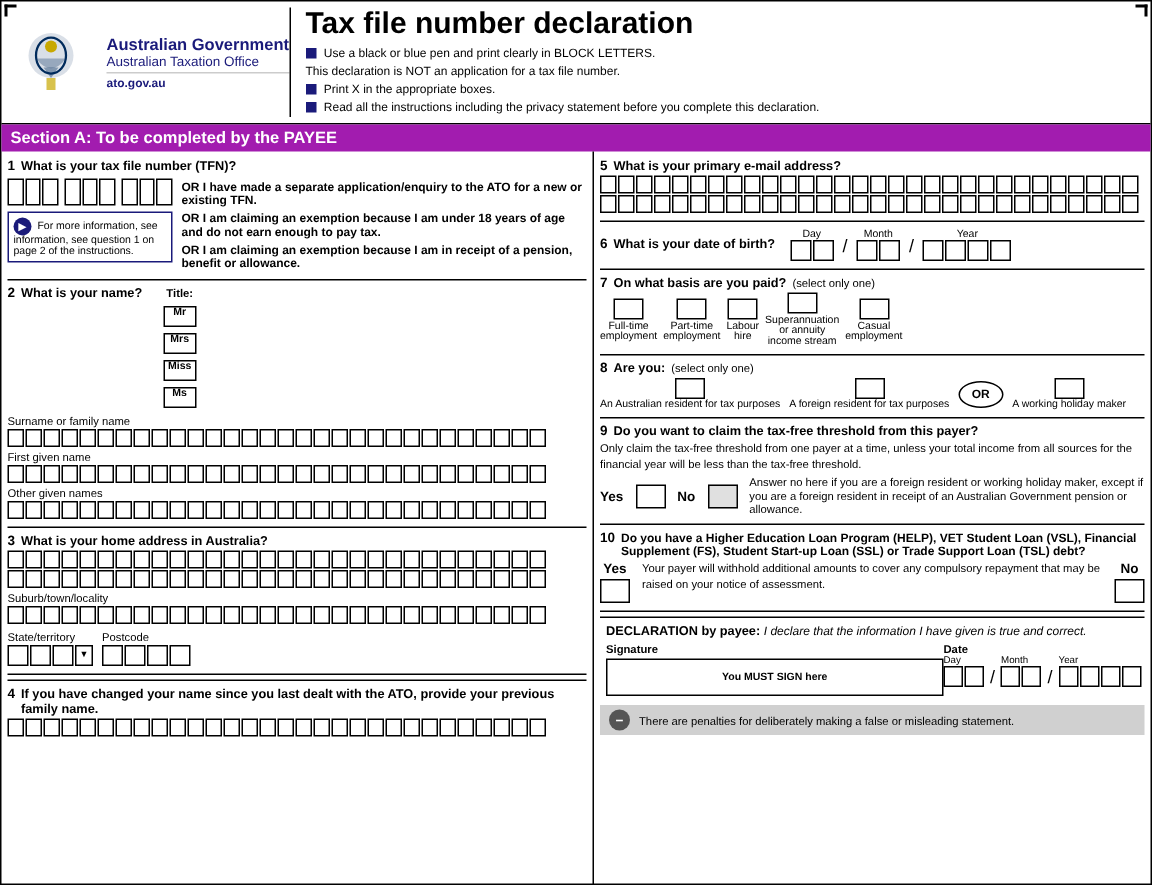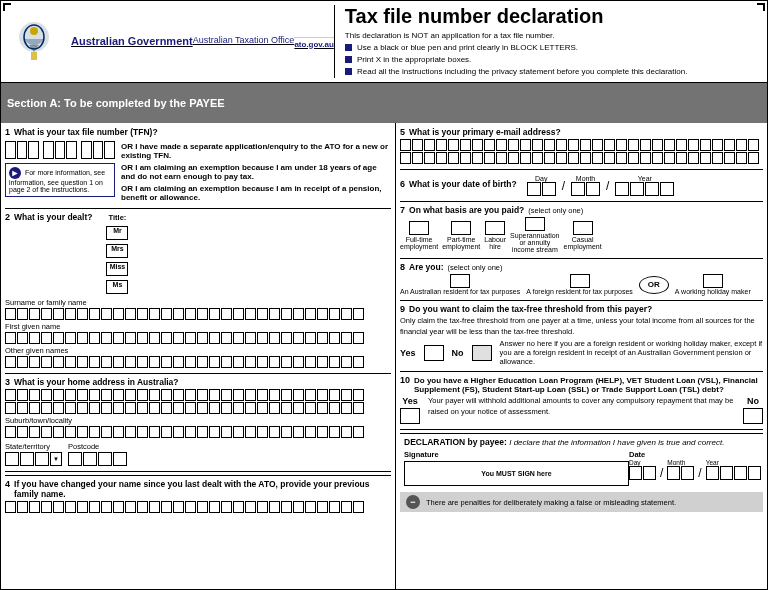--- a/index.html
+++ b/index.html
@@ -29,23 +29,22 @@
       display: flex;
       flex-direction: column;
       margin-right: 12px;
     }
     .gov-logo {
       width: 50px;
       height: 50px;
     }
     .gov-text {
       display: flex;
-      flex-direction: row;
+      flex-direction: column;
       justify-content: center;
-      text-decoration: underline;
     }
     .gov-title {
       font-size: 11px;
       font-weight: bold;
       color: #1a1a7a;
     }
     .gov-subtitle {
       font-size: 9px;
       color: #1a1a7a;
     }
@@ -83,23 +82,23 @@
       margin-top: 2px;
     }
     .website {
       font-size: 8px;
       color: #1a1a7a;
       font-weight: bold;
     }
 
     
     .section-header {
-      background: #737373;
+      background: #a21caf;
       color: #fff;
-      padding: 14px 6px;
+      padding: 3px 6px;
       font-size: 11px;
       font-weight: bold;
     }
 
     
     .main-content {
       display: flex;
       height: calc(590px - 72px - 22px);
     }
     .left-col {
@@ -458,25 +457,25 @@
     <div class="gov-text">
       <span class="gov-title">Australian Government</span>
       <span class="gov-subtitle">Australian Taxation Office</span>
       <div class="website-bar">
         <span class="website">ato.gov.au</span>
       </div>
     </div>
     <div class="header-main">
       <div class="form-title">Tax file number declaration</div>
       <div class="header-info">
-        <p>This declaration is NOT an application for a tax file number.</p>
         <p>
           <span class="bullet-square"></span>
           <span>Use a black or blue pen and print clearly in BLOCK LETTERS.</span>
         </p>
+        <p>This declaration is NOT an application for a tax file number.</p>
         <p>
           <span class="bullet-square"></span>
           <span>Print X in the appropriate boxes.</span>
         </p>
         <p>
           <span class="bullet-square"></span>
           <span>Read all the instructions including the privacy statement before you complete this declaration.</span>
         </p>
       </div>
     </div>
@@ -522,21 +521,21 @@
             <p class="or-text">OR I am claiming an exemption because I am in receipt of a pension, benefit or allowance.</p>
           </div>
         </div>
       </div>
 
       <hr class="divider">
 
       <div class="question">
         <div class="question-header">
           <span class="q-num">2</span>
-          <span class="q-text">What is your dealt?</span>
+          <span class="q-text">What is your name?</span>
           <div class="name-row" style="margin-left:10px;">
             <span class="title-label">Title:</span>
             <div class="title-box"><span>Mr</span></div>
             <div class="title-box"><span>Mrs</span></div>
             <div class="title-box"><span>Miss</span></div>
             <div class="title-box"><span>Ms</span></div>
           </div>
         </div>
         <div class="field-label">Surname or family name</div>
         <div class="char-boxes">

